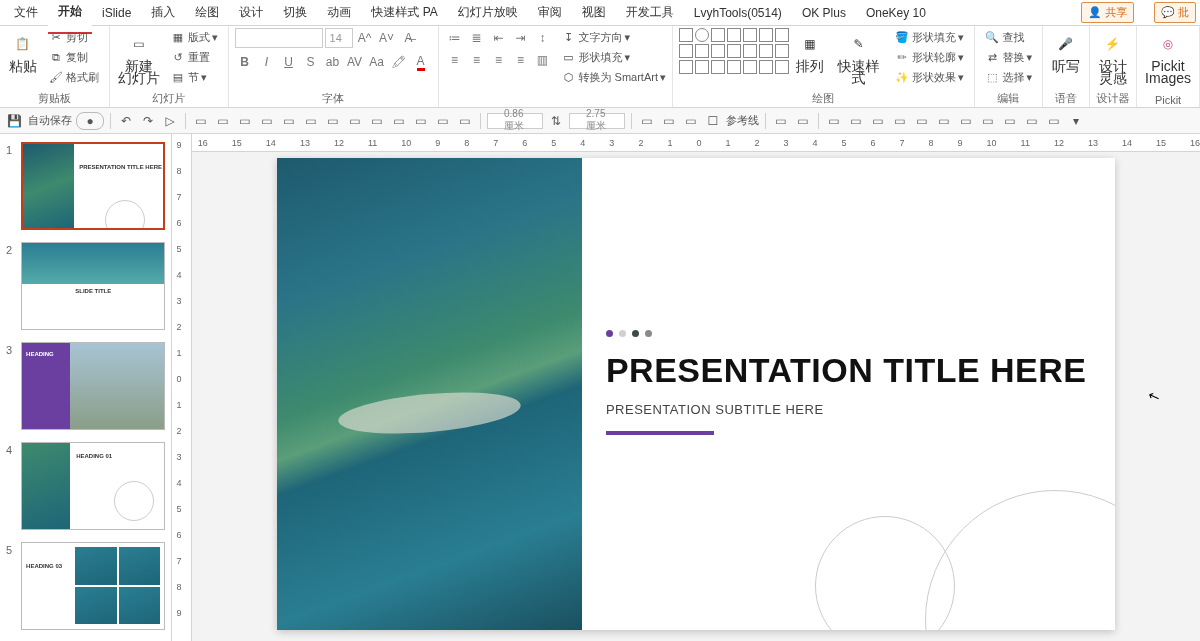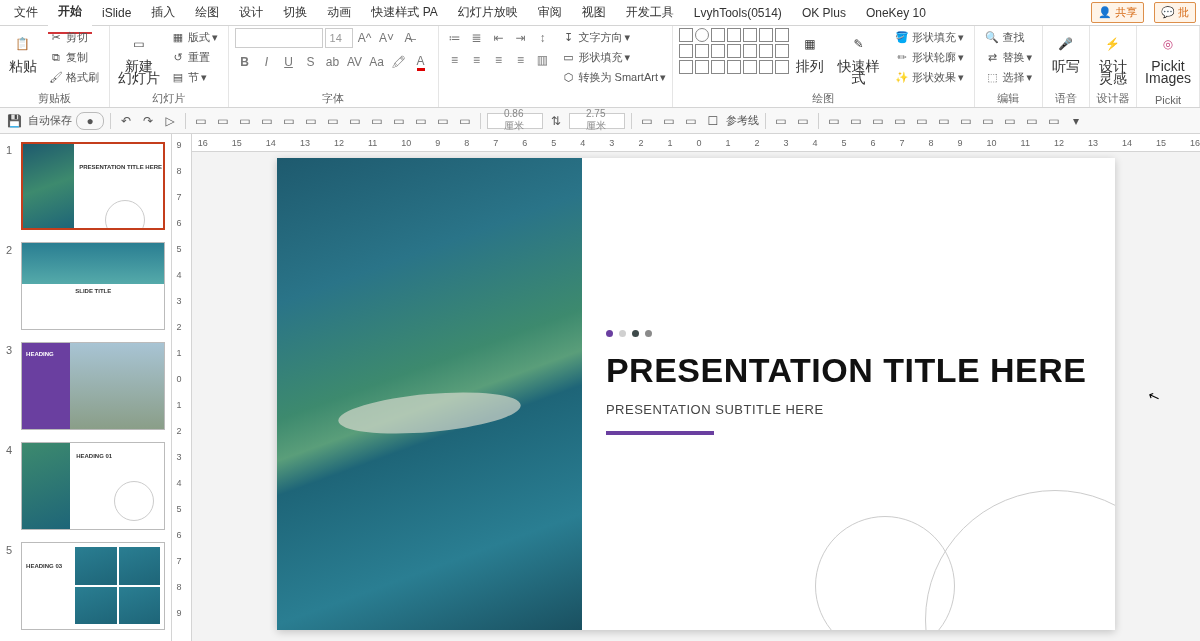--- a/index.html
+++ b/index.html
@@ -2,21 +2,21 @@
 <html><head>
 <meta charset="utf-8">
 <style>
 * { margin: 0; padding: 0; box-sizing: border-box; font-family: "Microsoft YaHei", "Segoe UI", sans-serif; }
 body { width: 1200px; height: 641px; background: #f3f3f3; overflow: hidden; font-size: 12px; color: #333; }
 
 
 .tabs { display: flex; align-items: center; height: 26px; background: #fff; border-bottom: 1px solid #d4d4d4; padding: 0 4px; }
 .tab { padding: 12px 10px; font-size: 12px; cursor: pointer; }
 .tab.active { background: #fff; border-bottom: 2px solid #d13438; font-weight: 600; }
-.tabs-right { margin-left: auto; display: flex; gap: 10px; }
+.tabs-right { margin-left: auto; display: flex; gap: 20px; }
 .share-btn { padding: 2px 6px; border: 1px solid #dd8f4a; color: #d66a15; background: #fff4e8; font-size: 11px; border-radius: 2px; }
 
 
 .ribbon { display: flex; height: 82px; background: #fff; border-bottom: 1px solid #d4d4d4; }
 .group { display: flex; flex-direction: column; border-right: 1px solid #e5e5e5; padding: 2px 6px 1px; }
 .group-body { display: flex; gap: 4px; flex: 1; align-items: flex-start; }
 .group-label { font-size: 11px; text-align: center; color: #666; padding-top: 1px; }
 .big-btn { display: flex; flex-direction: column; align-items: center; gap: 2px; padding: 2px; cursor: pointer; min-width: 34px; }
 .big-btn .ic { width: 28px; height: 28px; display: flex; align-items: center; justify-content: center; }
 .big-btn .lbl { font-size: 14px; line-height: 12px; text-align: center; }

